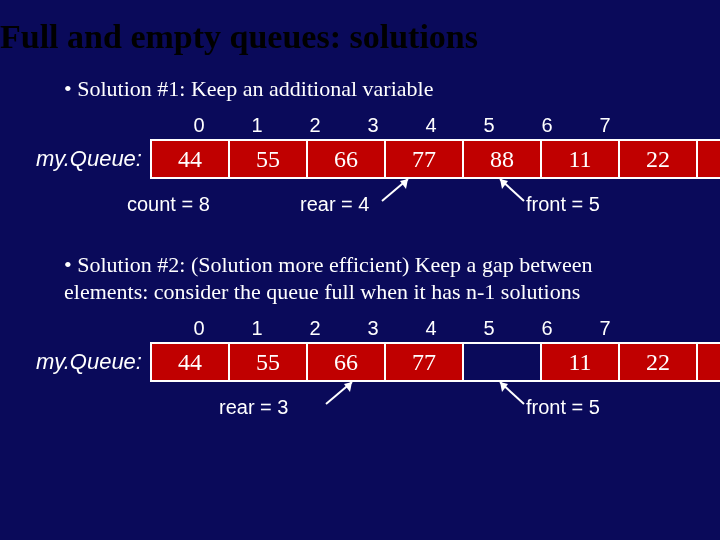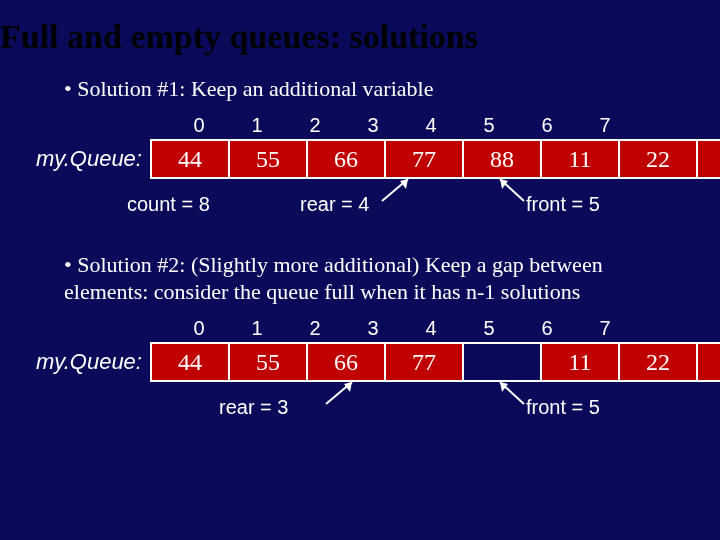--- a/index.html
+++ b/index.html
@@ -148,21 +148,21 @@
     <div class="arrow" style="left:460px; top:-16px;">
       <svg viewBox="0 0 30 30">
           <line x1="28" y1="24" x2="4" y2="2" stroke="#fff" stroke-width="2"></line>
           <polygon points="4,2 12,4 6,12" fill="#fff"></polygon>
         </svg>
     </div>
   </div>
 </div>
 
 <p class="bullet">
-  <span>Solution #2: (Slightly more additional) Keep a gap between elements: consider the queue full when it has </span><span class="mono">n-1</span><span> solutions</span>
+  <span>Solution #2: (Solution more efficient) Keep a gap between elements: consider the queue full when it has </span><span class="mono">n-1</span><span> solutions</span>
 </p>
 
 <div class="queue-block">
   <div class="indices">
     <div class="index">0</div>
     <div class="index">1</div>
     <div class="index">2</div>
     <div class="index">3</div>
     <div class="index">4</div>
     <div class="index">5</div>

